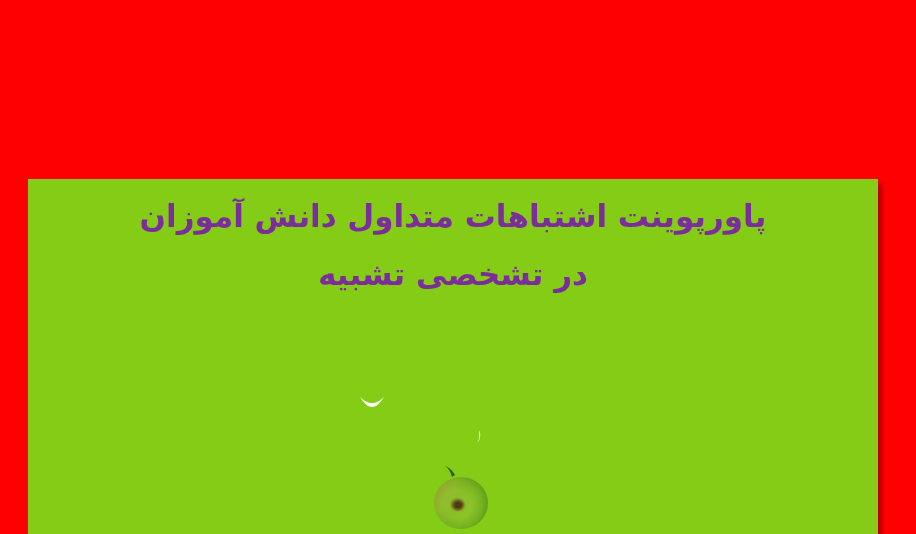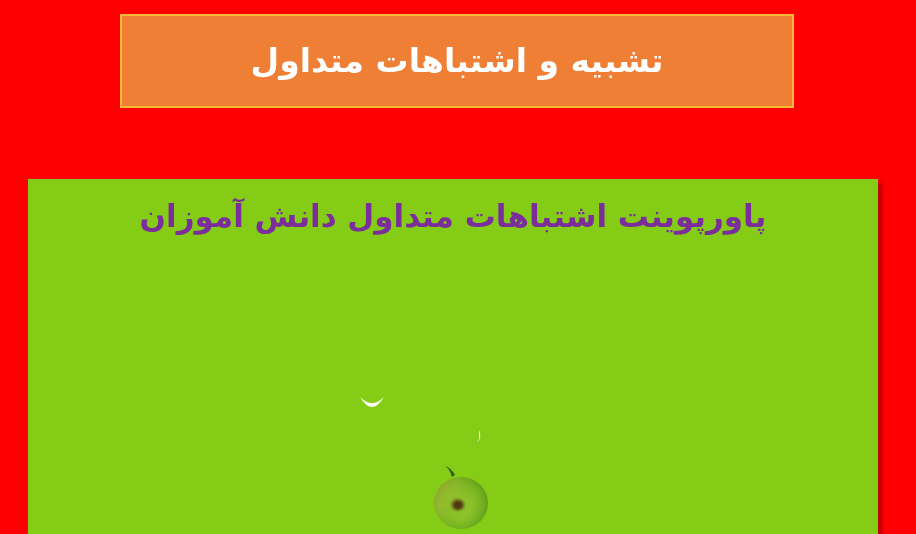--- a/index.html
+++ b/index.html
@@ -110,28 +110,26 @@
     height: 66px;
   }
 
   
 </style>
 </head>
 <body>
 
 <div class="slide">
 
-  <div class="title-banner">
-    <div class="title-text">تشبیه و اشتباهات متداول</div>
-  </div>
 
   <div class="content-panel">
 
     <div class="content-text">
       <span class="content-line">پاورپوینت اشتباهات متداول دانش آموزان</span>
+      <span class="content-line">در تشخصی تشبیه</span>
     </div>
 
     <div class="scene">
 
       <svg class="bird bird-large" viewBox="0 0 26 16">
         <path d="M1 2 Q7 12 13 12 Q19 12 25 2 Q19 8 13 8 Q7 8 1 2 Z" fill="#ffffff" opacity="0.95"></path>
       </svg>
 
       <svg class="bird bird-small" viewBox="0 0 12 13">
         <path d="M5 0 Q7 4 6 8 Q5 11 3 12 Q6 9 5 5 Q5 2 5 0 Z" fill="#ffffff" opacity="0.95"></path>

